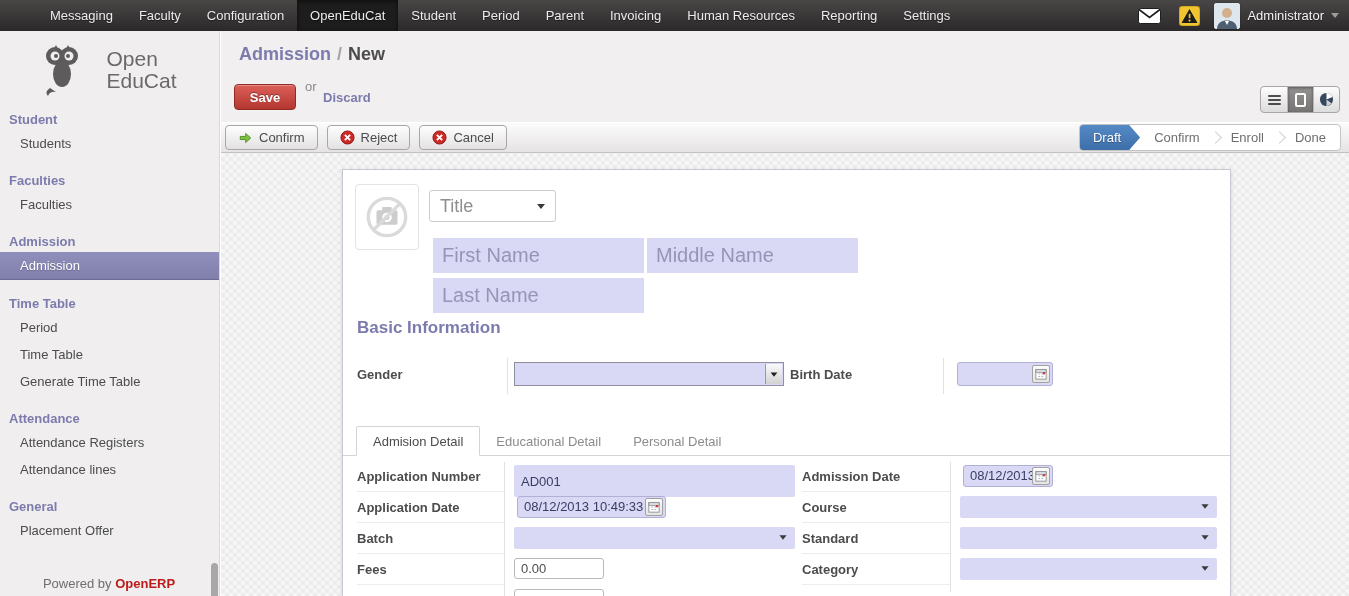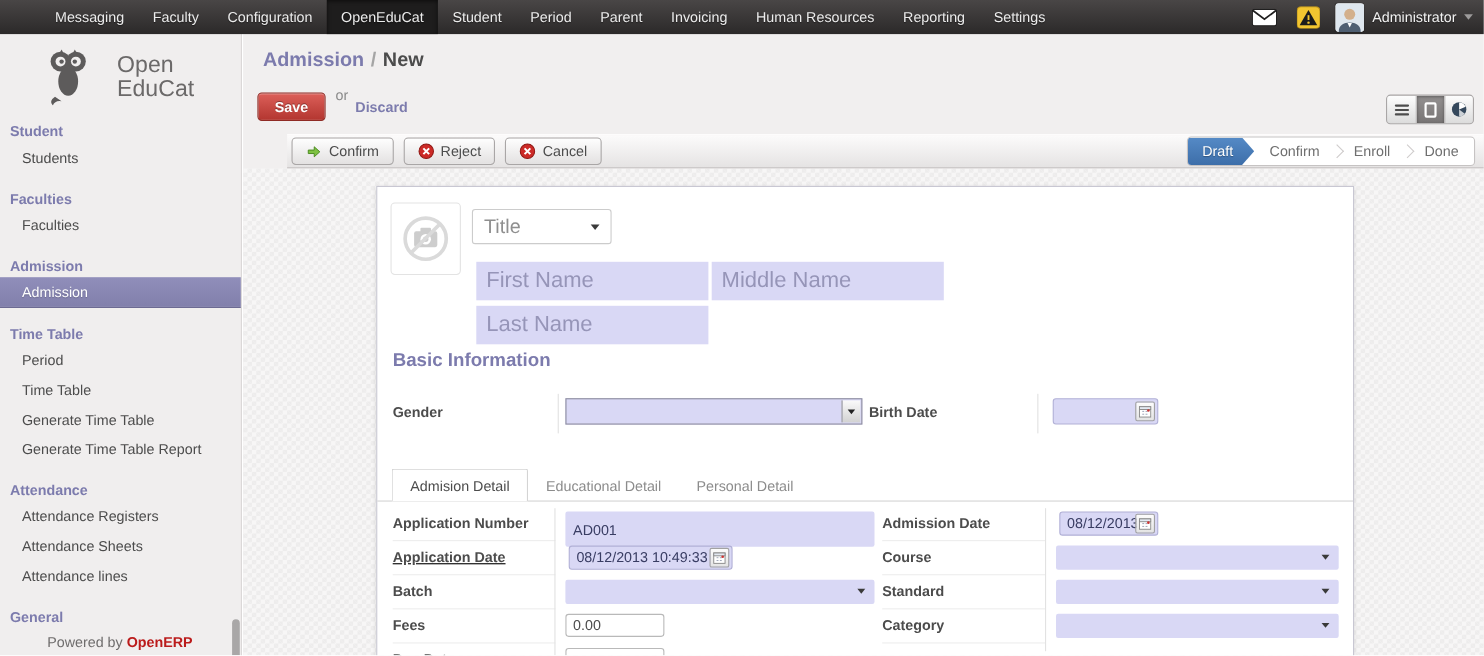--- a/index.html
+++ b/index.html
@@ -86,21 +86,21 @@
   .vbtn:first-child { border-left:none; }
   .vbtn.active { background:linear-gradient(#949191,#787575); box-shadow:inset 0 1px 3px rgba(0,0,0,.4); }
   .icon-list { display:flex; flex-direction:column; gap:2px; }
   .icon-list span { display:block; width:13px; height:2px; background:#4c4c4c; border-radius:1px; }
   .icon-form { width:11px; height:14px; border:2px solid #fff; border-radius:2px; }
   
   .toolbar {
     position:absolute; left:0; right:0; top:91px; height:31px;
     background:linear-gradient(#fcfbfb,#e5e3e3);
     border-top:1px solid #fff; border-bottom:1px solid #c5c1c1;
-    display:flex; align-items:center; padding-left:4px; z-index:5;margin-left:40px;
+    display:flex; align-items:center; padding-left:4px; z-index:5;
   }
   .tbtn {
     height:25px; display:inline-flex; align-items:center; gap:6px; padding:0 12px; margin-right:9px;
     background:linear-gradient(#fefefe,#e3e1e1); border:1px solid #a9a6a6; border-radius:4px;
     font-size:13px; color:#4c4c4c; cursor:pointer; font-family:"Liberation Sans", sans-serif;
   }
   .statusbar {
     margin-left:auto; margin-right:8px; display:flex; align-items:center; height:27px;
     border:1px solid #c6c3c3; border-radius:4px; background:#fff; overflow:hidden; font-size:13px;
   }
@@ -260,26 +260,24 @@
     </div>
     <div class="side-section">
       <div class="side-header">Admission</div>
       <div class="side-item active">Admission</div>
     </div>
     <div class="side-section">
       <div class="side-header">Time Table</div>
       <div class="side-item">Period</div>
       <div class="side-item">Time Table</div>
       <div class="side-item">Generate Time Table</div>
-      <div class="side-item">Generate Time Table Report</div>
     </div>
     <div class="side-section">
       <div class="side-header">Attendance</div>
       <div class="side-item">Attendance Registers</div>
-      <div class="side-item">Attendance Sheets</div>
       <div class="side-item">Attendance lines</div>
     </div>
     <div class="side-section">
       <div class="side-header">General</div>
       <div class="side-item">Placement Offer</div>
 
     </div>
 
     <div class="side-footer">
       <span>Powered by</span> <b>OpenERP</b>
@@ -397,21 +395,21 @@
         </span>
       </div>
 
       <div class="tabs">
         <span class="tab active">Admision Detail</span>
         <span class="tab">Educational Detail</span>
         <span class="tab">Personal Detail</span>
       </div>
 
       <div class="rowcell" style="top:292px;"><label class="flabel">Application Number</label></div>
-      <div class="rowcell" style="top:323px;text-decoration:underline;"><label class="flabel">Application Date</label></div>
+      <div class="rowcell" style="top:323px;"><label class="flabel">Application Date</label></div>
       <div class="rowcell" style="top:354px;"><label class="flabel">Batch</label></div>
       <div class="rowcell" style="top:385px;"><label class="flabel">Fees</label></div>
       <div class="rowcell" style="top:416px;"><label class="flabel">Due Date</label></div>
       <span class="vsep sep-left-tab"></span>
 
       <input class="input-lav" style="left: 171px; top: 295px; width: 281px;" value="AD001">
       <div class="date-wrap" style="left:174px; top:326px; width:149px; height:22px;">
         <span class="dval">08/12/2013 10:49:33</span>
         <span class="cal-btn" style="top:1px; bottom:1px;">
           <svg width="12" height="12" viewBox="0 0 14 14">

